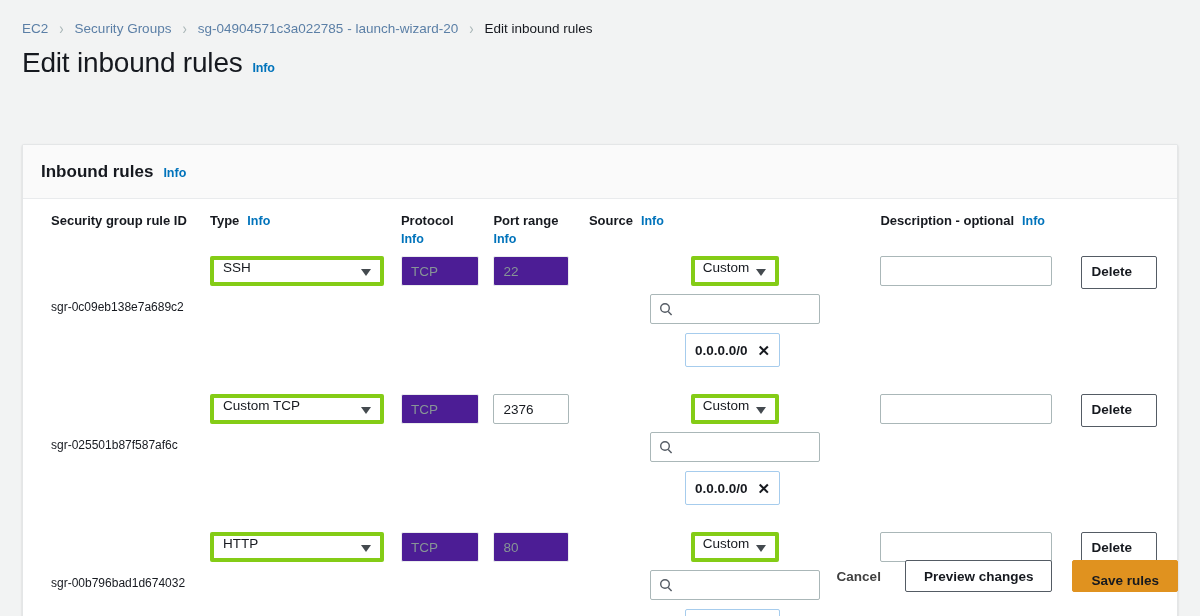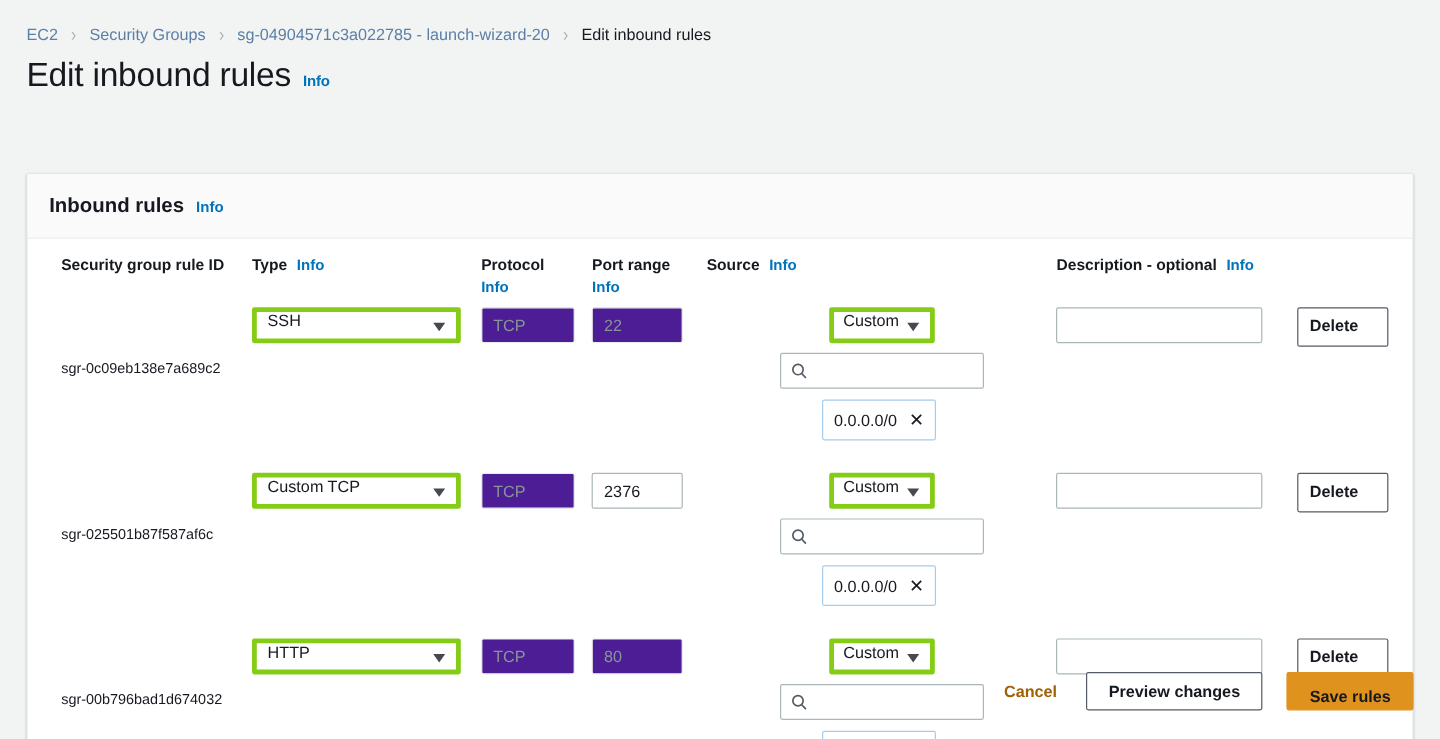--- a/index.html
+++ b/index.html
@@ -151,20 +151,21 @@
   .token-row { margin-top: 9px; margin-left: 96px; }
   .cidr-token {
     display: inline-flex; align-items: center; gap: 10px;
     height: 28px;
     padding: 16px 9px;
     border: 1px solid #a6cced;
     border-radius: 2px;
     background: #fff;
     font-size: 13.5px; color: #16191f;
     white-space: nowrap;
+    font-weight: bold;
   }
   .token-x { color: #16191f; font-size: 15px; line-height: 1; cursor: pointer; }
 
   
   .btn {
     border: 1px solid #545b64;
     border-radius: 2px;
     background: #fff;
     color: #16191f;
     font-family: "Liberation Sans", sans-serif;
@@ -191,21 +192,21 @@
   .footer {
     position: absolute;
     left: 0; top: 560px;
     width: 1200px;
     display: flex; align-items: center; justify-content: flex-end;
     gap: 20px;
     padding-right: 22px;
   }
   .btn-cancel {
     border: none; background: transparent;
-    color: #a16207; font-size: 13.5px; font-weight: 700;
+    color: #404040; font-size: 13.5px; font-weight: 700;
     cursor: pointer;
     font-family: "Liberation Sans", sans-serif;
     padding: 0 4px;
   }
   .btn-preview { height: 32px; padding: 0 18px; }
   .btn-save {
     height: 32px; padding: 12px 18px;
     border: 1px solid #e0921f;
     background: #e0921f;
     color: #16191f;

